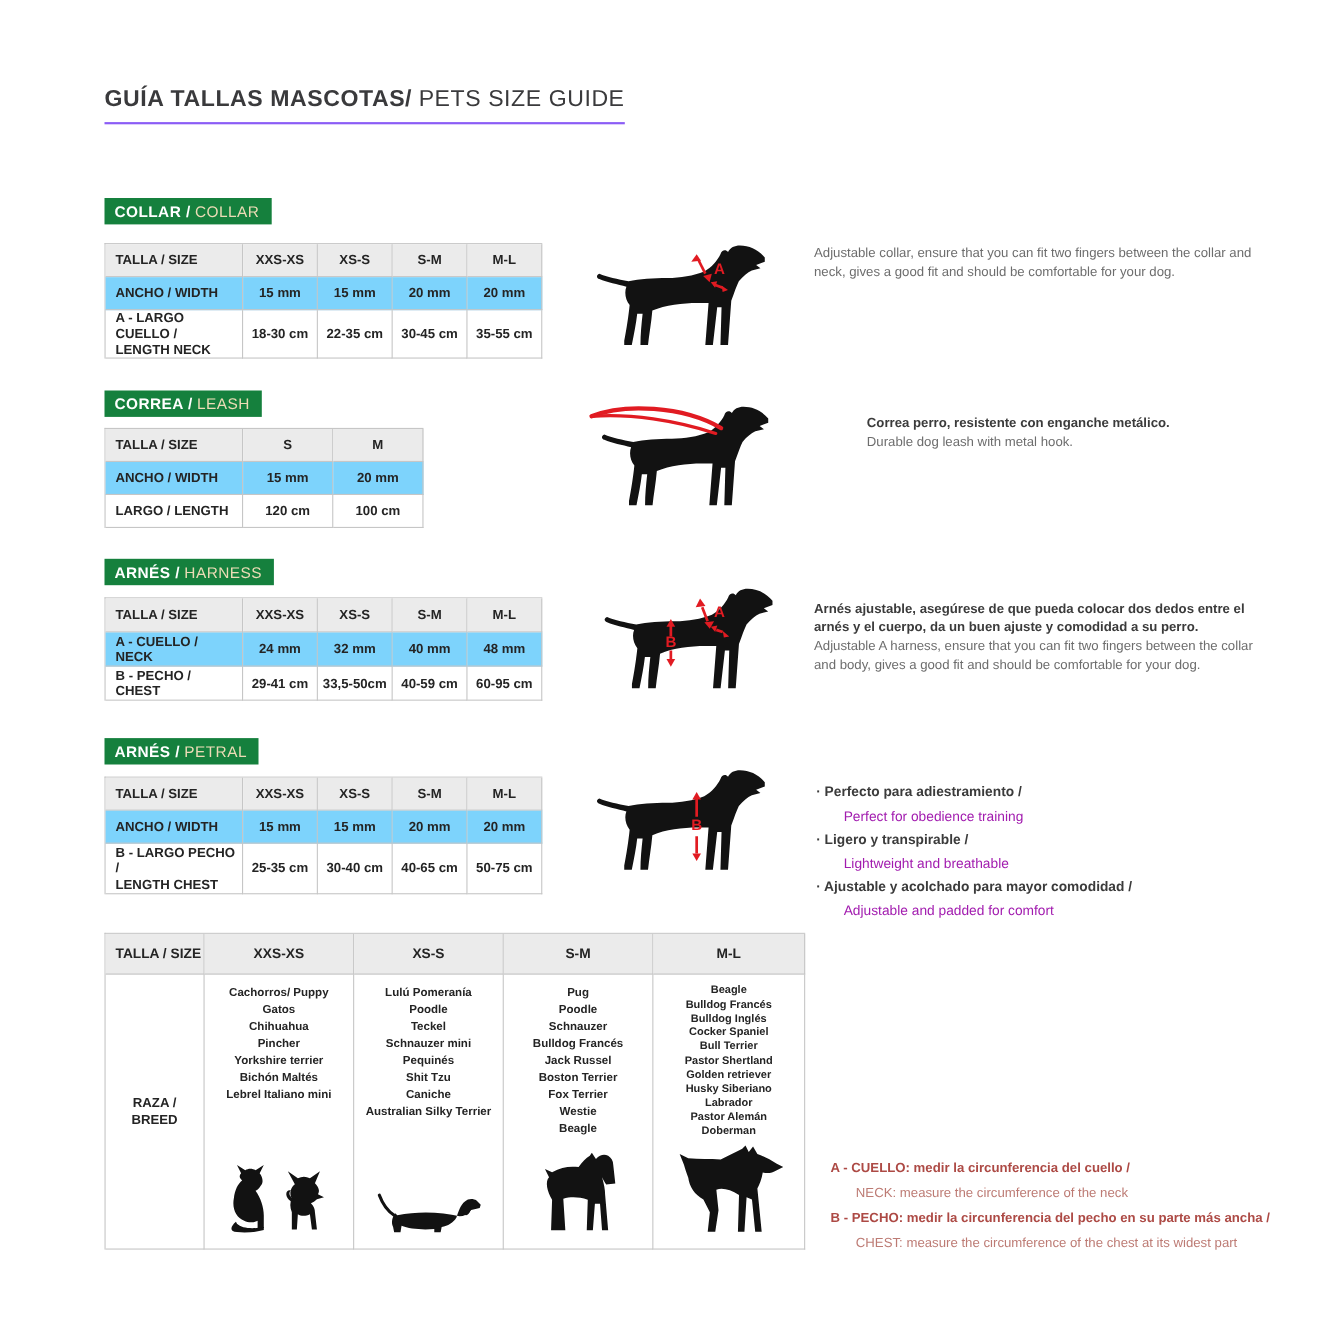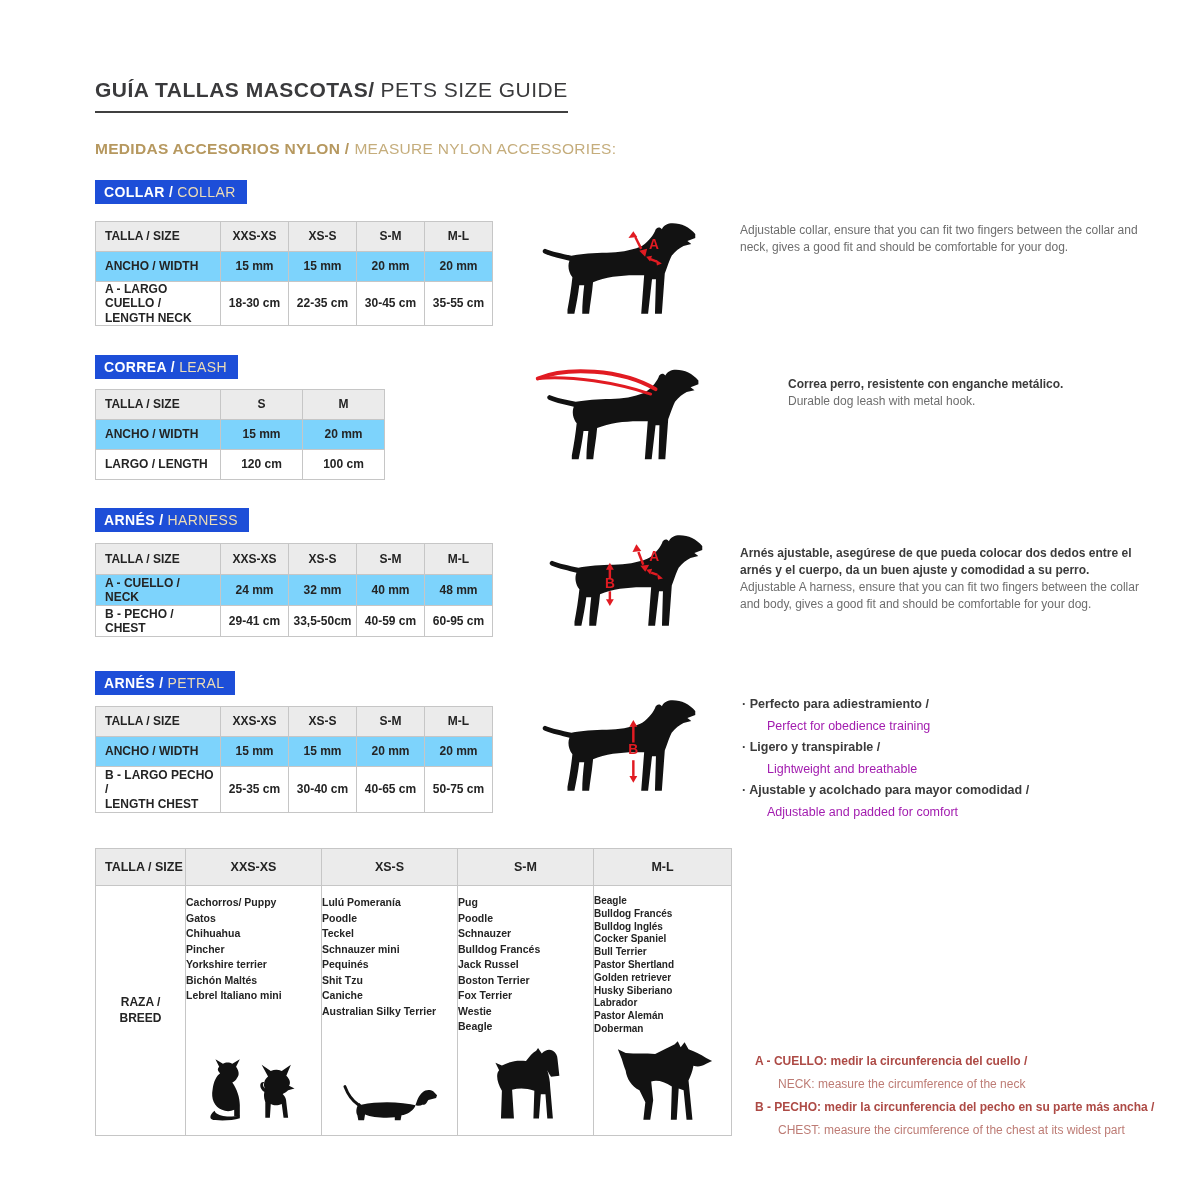--- a/index.html
+++ b/index.html
@@ -1,29 +1,29 @@
 <!DOCTYPE html>
 <html><head>
 <meta charset="utf-8">
 <style>
   html,body{margin:0;padding:0;background:#fff;}
   #page{position:relative;width:1200px;height:1200px;background:#fff;
         font-family:"Liberation Sans",sans-serif;color:#2b2b2b;overflow:hidden;}
   .abs{position:absolute;}
 
   
-  .title{left:95px;top:78px;font-size:21px;letter-spacing:.5px;border-bottom:2px solid #404040;padding-bottom:9px;}
+  .title{left:95px;top:78px;font-size:21px;letter-spacing:.5px;border-bottom:2px solid #8b5cf6;padding-bottom:9px;}
   .title .t-es{font-weight:700;color:#3a3a3c;}
   .title .t-en{font-weight:400;color:#3a3a3c;margin-left:6px;}
   .subtitle{left:95px;top:140px;font-size:15.5px;letter-spacing:.3px;}
   .subtitle .t-es{font-weight:700;color:#b6985f;}
   .subtitle .t-en{font-weight:400;color:#c5ad7c;margin-left:5px;}
 
   
-  .badge{display:inline-block;background:#1d4ed8;padding:4px 11px 4px 9px;font-size:14px;letter-spacing:.4px;white-space:nowrap;}
+  .badge{display:inline-block;background:#15803d;padding:4px 11px 4px 9px;font-size:14px;letter-spacing:.4px;white-space:nowrap;}
   .badge .b-es{font-weight:700;color:#ffffff;}
   .badge .b-en{font-weight:400;color:#ecdcb6;margin-left:4px;}
 
   
   .tbl{position:absolute;display:grid;border-top:1px solid #c6c6c6;border-left:1px solid #c6c6c6;
        font-size:12px;color:#242424;background:#fff;}
   .tbl .c{border-right:1px solid #c6c6c6;border-bottom:1px solid #c6c6c6;display:flex;flex-direction:column;
           align-items:center;justify-content:center;text-align:center;font-weight:700;padding:2px 3px;line-height:1.18;}
   .tbl .lab{align-items:flex-start;text-align:left;padding-left:9px;}
   .row-h{background:#ebebeb;}
@@ -39,21 +39,21 @@
   .bullets .b-en{font-weight:400;color:#a21caf;margin-left:25px;}
 
   
   .btbl{position:absolute;left:95px;top:848px;display:grid;
         grid-template-columns:90px 136px 136px 136px 138px;grid-template-rows:37px 250px;
         border-top:1px solid #c6c6c6;border-left:1px solid #c6c6c6;font-size:12.5px;}
   .btbl .c{border-right:1px solid #c6c6c6;border-bottom:1px solid #c6c6c6;position:relative;}
   .btbl .hc{background:#ebebeb;display:flex;align-items:center;justify-content:center;font-weight:700;color:#242424;}
   .btbl .hl{justify-content:flex-start;padding-left:9px;}
   .btbl .rl{display:flex;flex-direction:column;align-items:center;justify-content:center;font-weight:700;color:#242424;font-size:12px;line-height:1.3;}
-  .breedcell{padding-top:9px;font-weight:700;color:#242424;}
+  .breedcell{padding-top:9px;text-align:center;font-weight:700;color:#242424;}
   .breedcell .ln{font-size:10.5px;line-height:15.5px;}
   .breedcell.tight .ln{font-size:10px;line-height:12.8px;}
   .animals{position:absolute;left:0;right:0;bottom:11px;display:flex;align-items:flex-end;justify-content:center;gap:6px;}
 
   
   .notes{left:755px;top:1050px;font-size:12px;line-height:23px;width:440px;}
   .notes .es{display:block;font-weight:700;color:#ad4a45;}
   .notes .en{display:block;font-weight:400;color:#bd7b74;margin-left:23px;}
 
   svg{display:block;}
@@ -64,23 +64,20 @@
 </style>
 </head>
 <body>
 
 <div id="page">
 
   <div class="abs title">
     <span class="t-es">GUÍA TALLAS MASCOTAS/</span><span class="t-en">PETS SIZE GUIDE</span>
   </div>
 
-  <div class="abs subtitle">
-    <span class="t-es">MEDIDAS ACCESORIOS NYLON /</span><span class="t-en">MEASURE NYLON ACCESSORIES:</span>
-  </div>
 
   <div class="abs" style="left:95px;top:180px;">
     <span class="badge"><span class="b-es">COLLAR /</span><span class="b-en">COLLAR</span></span>
   </div>
 
   <div class="tbl" style="left:95px;top:221px;grid-template-columns:125px 68px 68px 68px 68px;grid-template-rows:30px 30px 44px;">
     <div class="c lab row-h">TALLA / SIZE</div>
     <div class="c row-h">XXS-XS</div>
     <div class="c row-h">XS-S</div>
     <div class="c row-h">S-M</div>
@@ -222,21 +219,21 @@
     <svg width="172" height="106" viewBox="0 0 175 105">
       <path class="dogfill" d="M7 38 C14 41 24 43 32 45 C30 50 31 57 35 62 C34 72 32 85 30 95 L30 99 L37 99 C39 89 41 79 42 70 L47 70 C46 79 45 89 45 99 L52 99 C53 89 55 79 56 67 C68 62 84 60 98 60 C101 60 105 60 108 60 L105 99 L112 99 L116 64 L120 64 L119 99 L126 99 L129 58 C132 50 134 44 136 40 C140 35 144 32 148 30 L156 28 L152 25 L160 22 L160 18 C154 11 146 7 137 7 C132 7 128 9 126 13 C124 10 120 11 119 15 C116 21 111 27 104 31 C94 35 82 37 70 37 C57 37 44 38 34 40 C24 38 14 36 7 33 C4 34 4 37 7 38 Z"></path>
       <polygon class="red" points="97,27 93,34 101,34"></polygon>
       <path class="redln" stroke-width="2.5" d="M97 32 L97 50"></path>
       <text class="redtxt" x="97" y="62" text-anchor="middle">B</text>
       <path class="redln" stroke-width="2.5" d="M97 68 L97 84"></path>
       <polygon class="red" points="97,91 93,84 101,84"></polygon>
     </svg>
   </div>
 
-  <div class="bullets abs" style="left:742px;top:694px;">
+  <div class="bullets abs" style="left:742px;top:710px;">
     <div class="b-es"><span>·</span> <span>Perfecto para adiestramiento /</span></div>
     <div class="b-en">Perfect for obedience training</div>
     <div class="b-es"><span>·</span> <span>Ligero y transpirable /</span></div>
     <div class="b-en">Lightweight and breathable</div>
     <div class="b-es"><span>·</span> <span>Ajustable y acolchado para mayor comodidad /</span></div>
     <div class="b-en">Adjustable and padded for comfort</div>
   </div>
 
   <div class="btbl">
     <div class="c hc hl">TALLA /  SIZE</div>

